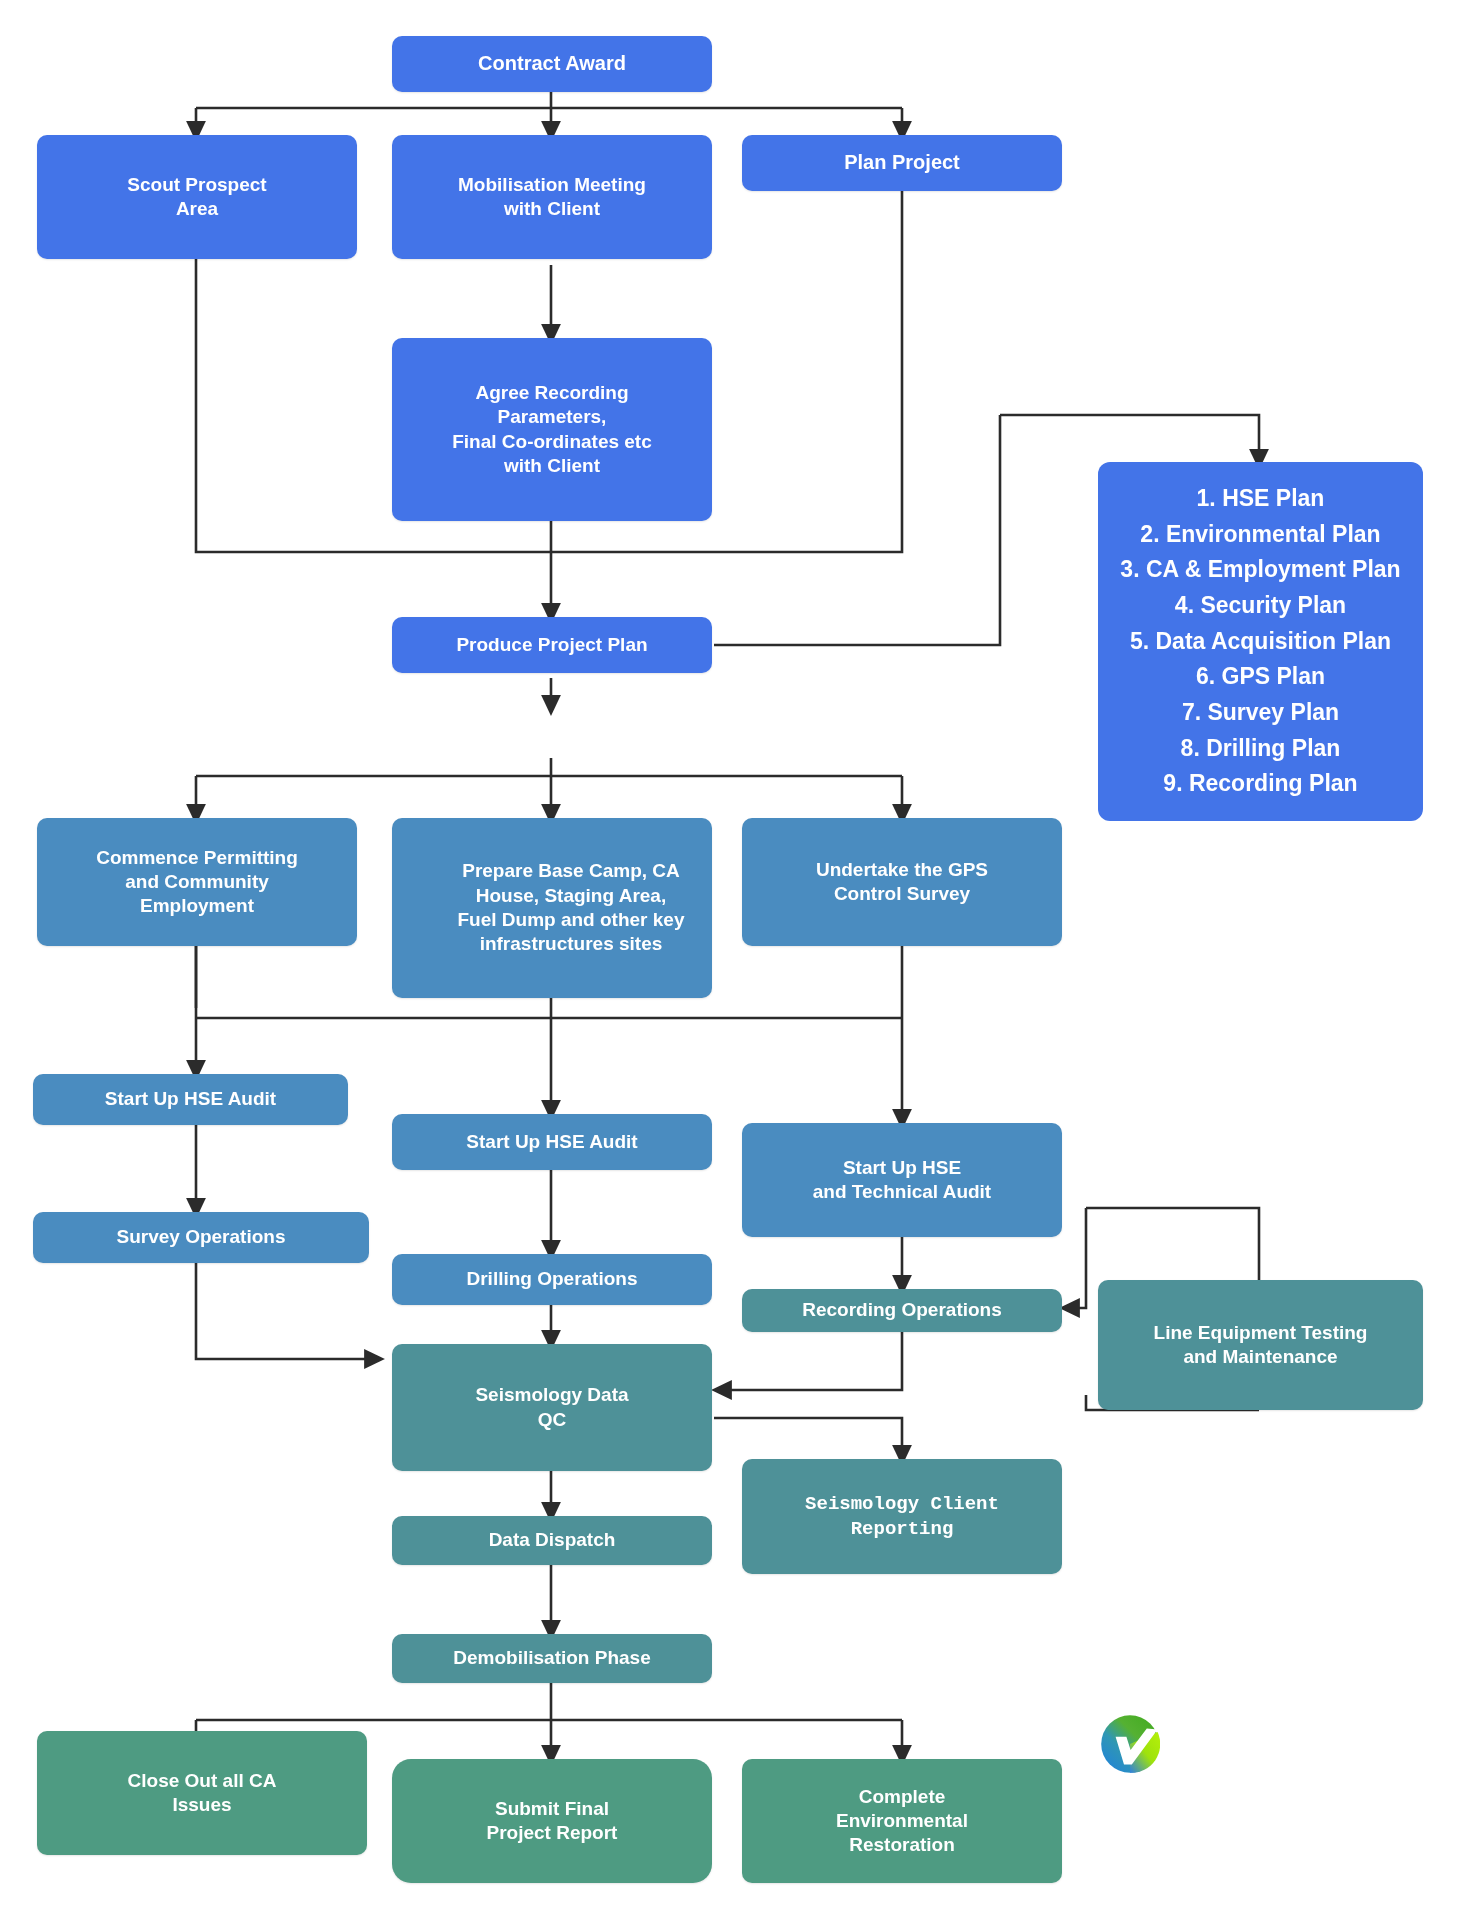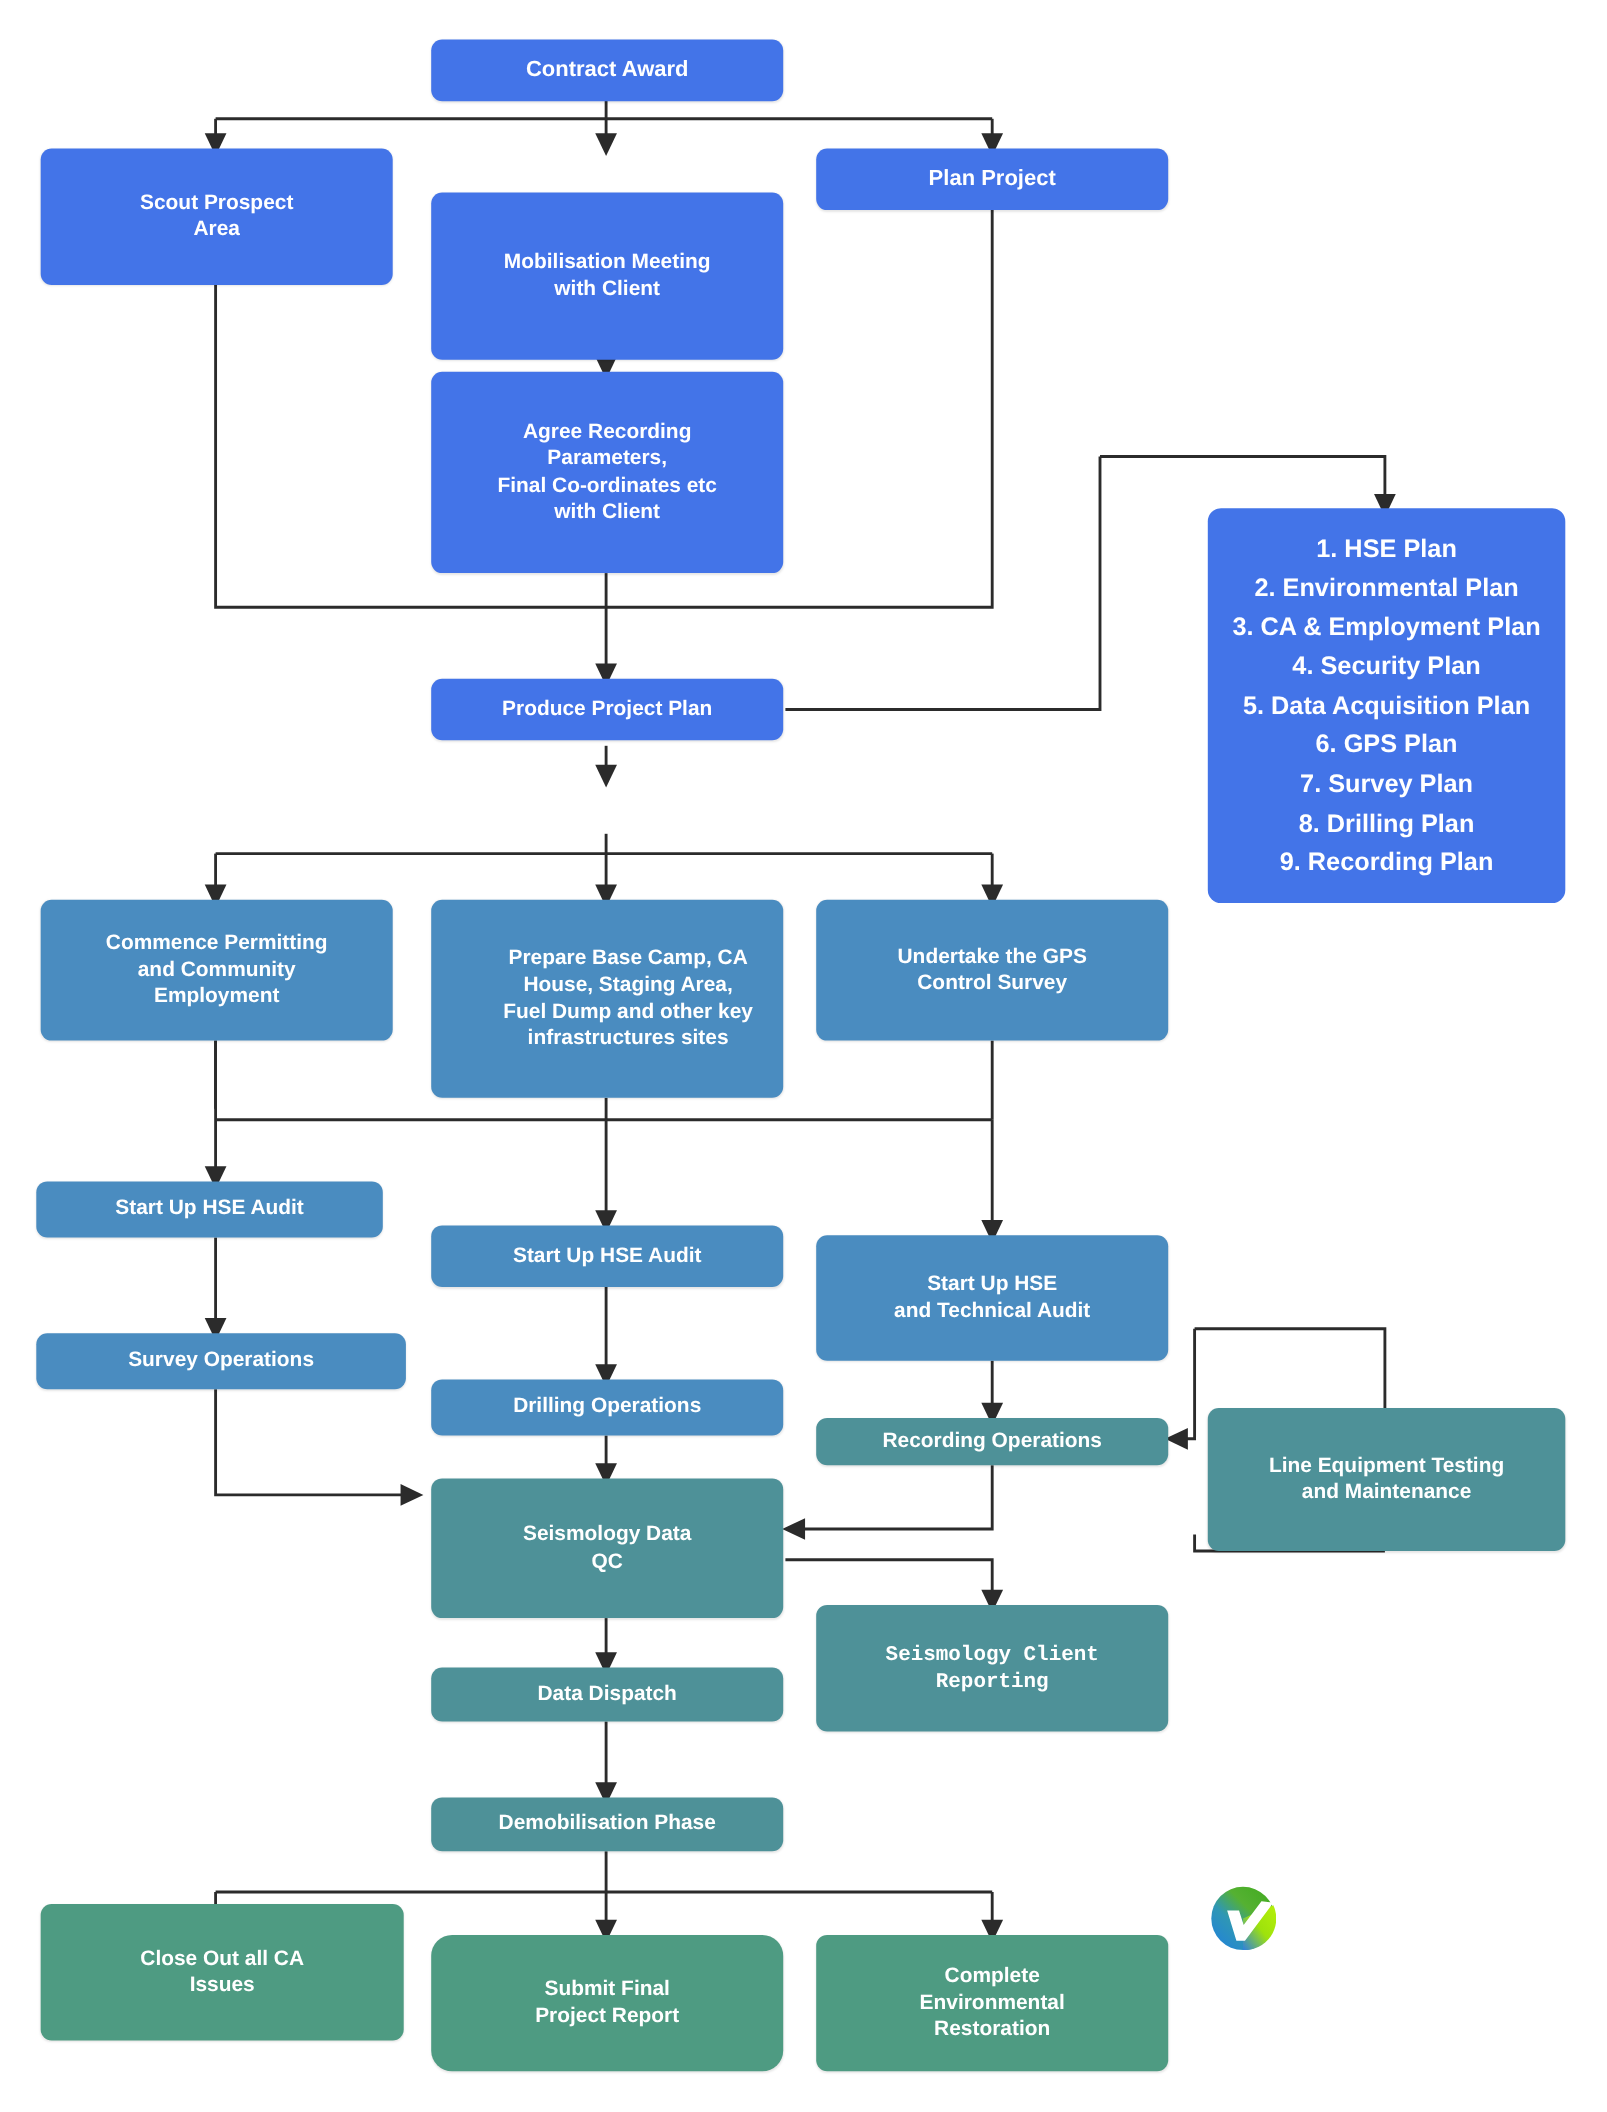--- a/index.html
+++ b/index.html
@@ -110,21 +110,21 @@
       <path d="M551,1720 L551,1755" marker-end="url(#ar)"></path>
       <path d="M902,1720 L902,1755" marker-end="url(#ar)"></path>
     </g>
   </svg>
 
   <div class="node c-blue fs20" style="left:392px;top:36px;width:320px;height:56px;">Contract Award</div>
 
   <div class="node c-blue fs19" style="left:37px;top:135px;width:320px;height:124px;">Scout Prospect
 Area</div>
 
-  <div class="node c-blue fs19" style="left:392px;top:135px;width:320px;height:152px;margin-top:40px;">Mobilisation Meeting
+  <div class="node c-blue fs19" style="left:392px;top:135px;width:320px;height:124px;">Mobilisation Meeting
 with Client</div>
 
   <div class="node c-blue fs20" style="left:742px;top:135px;width:320px;height:56px;">Plan Project</div>
 
   <div class="node c-blue fs19" style="left:392px;top:338px;width:320px;height:183px;">Agree Recording
 Parameters,
 Final Co-ordinates etc
 with Client</div>
 
   <div class="node c-blue fs19" style="left:392px;top:617px;width:320px;height:56px;">Produce Project Plan</div>

